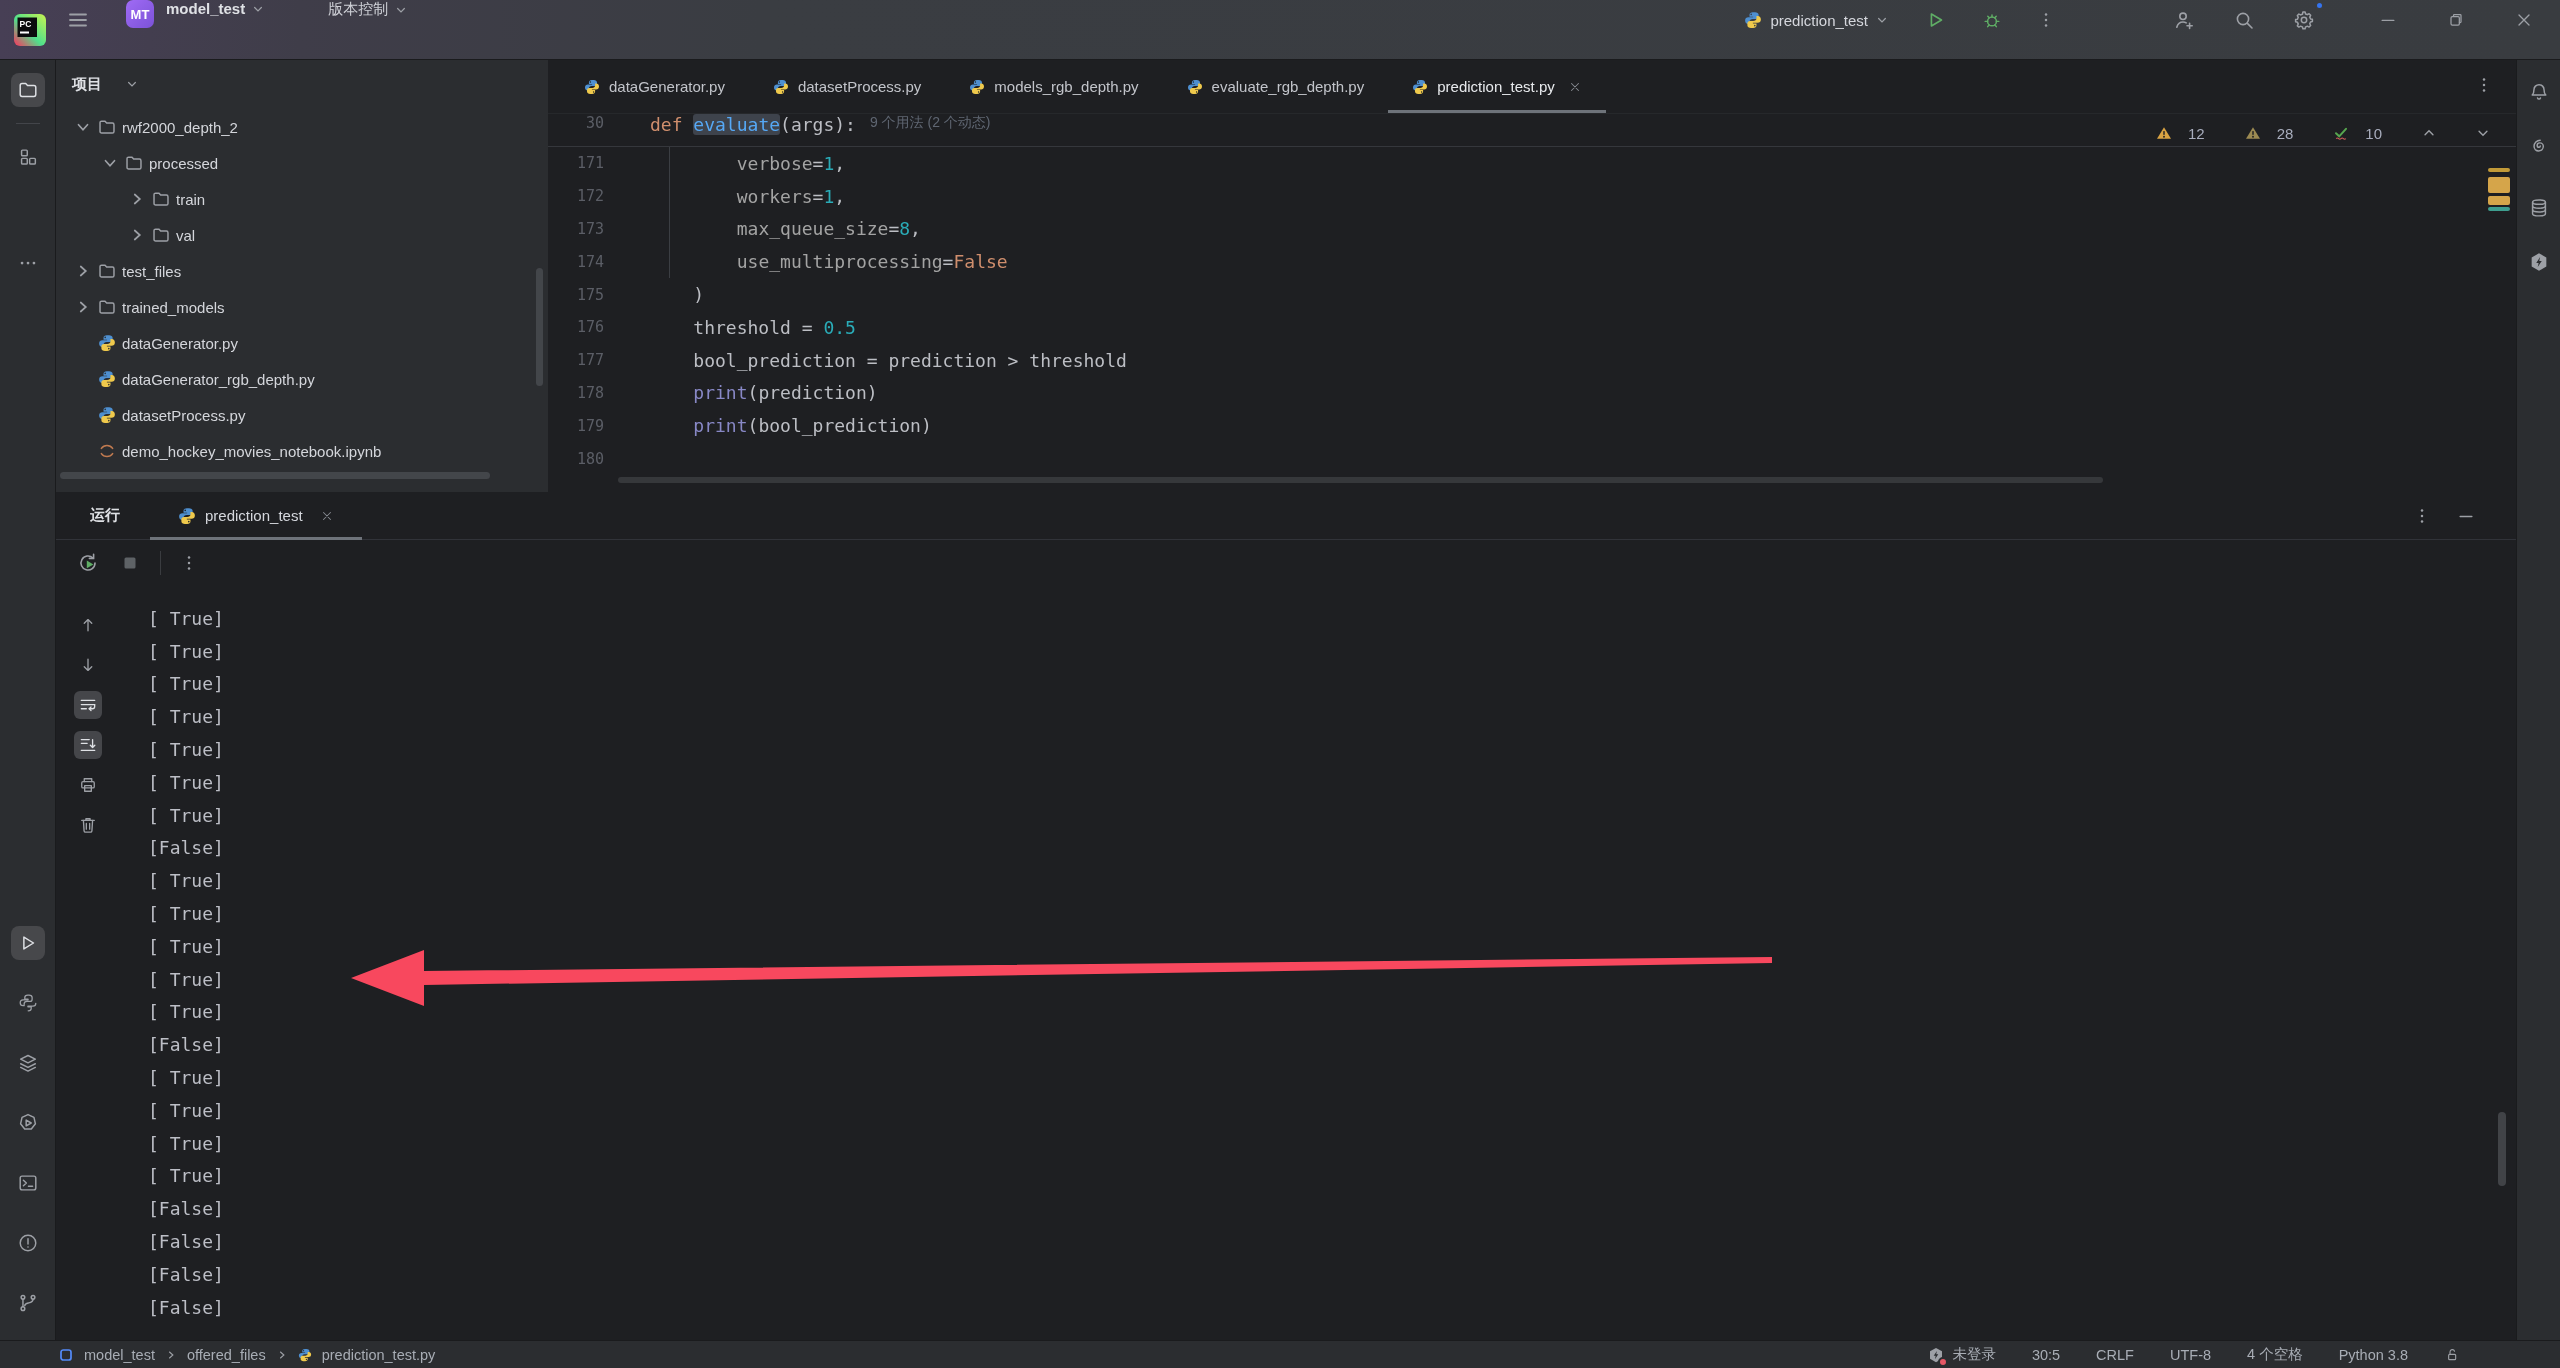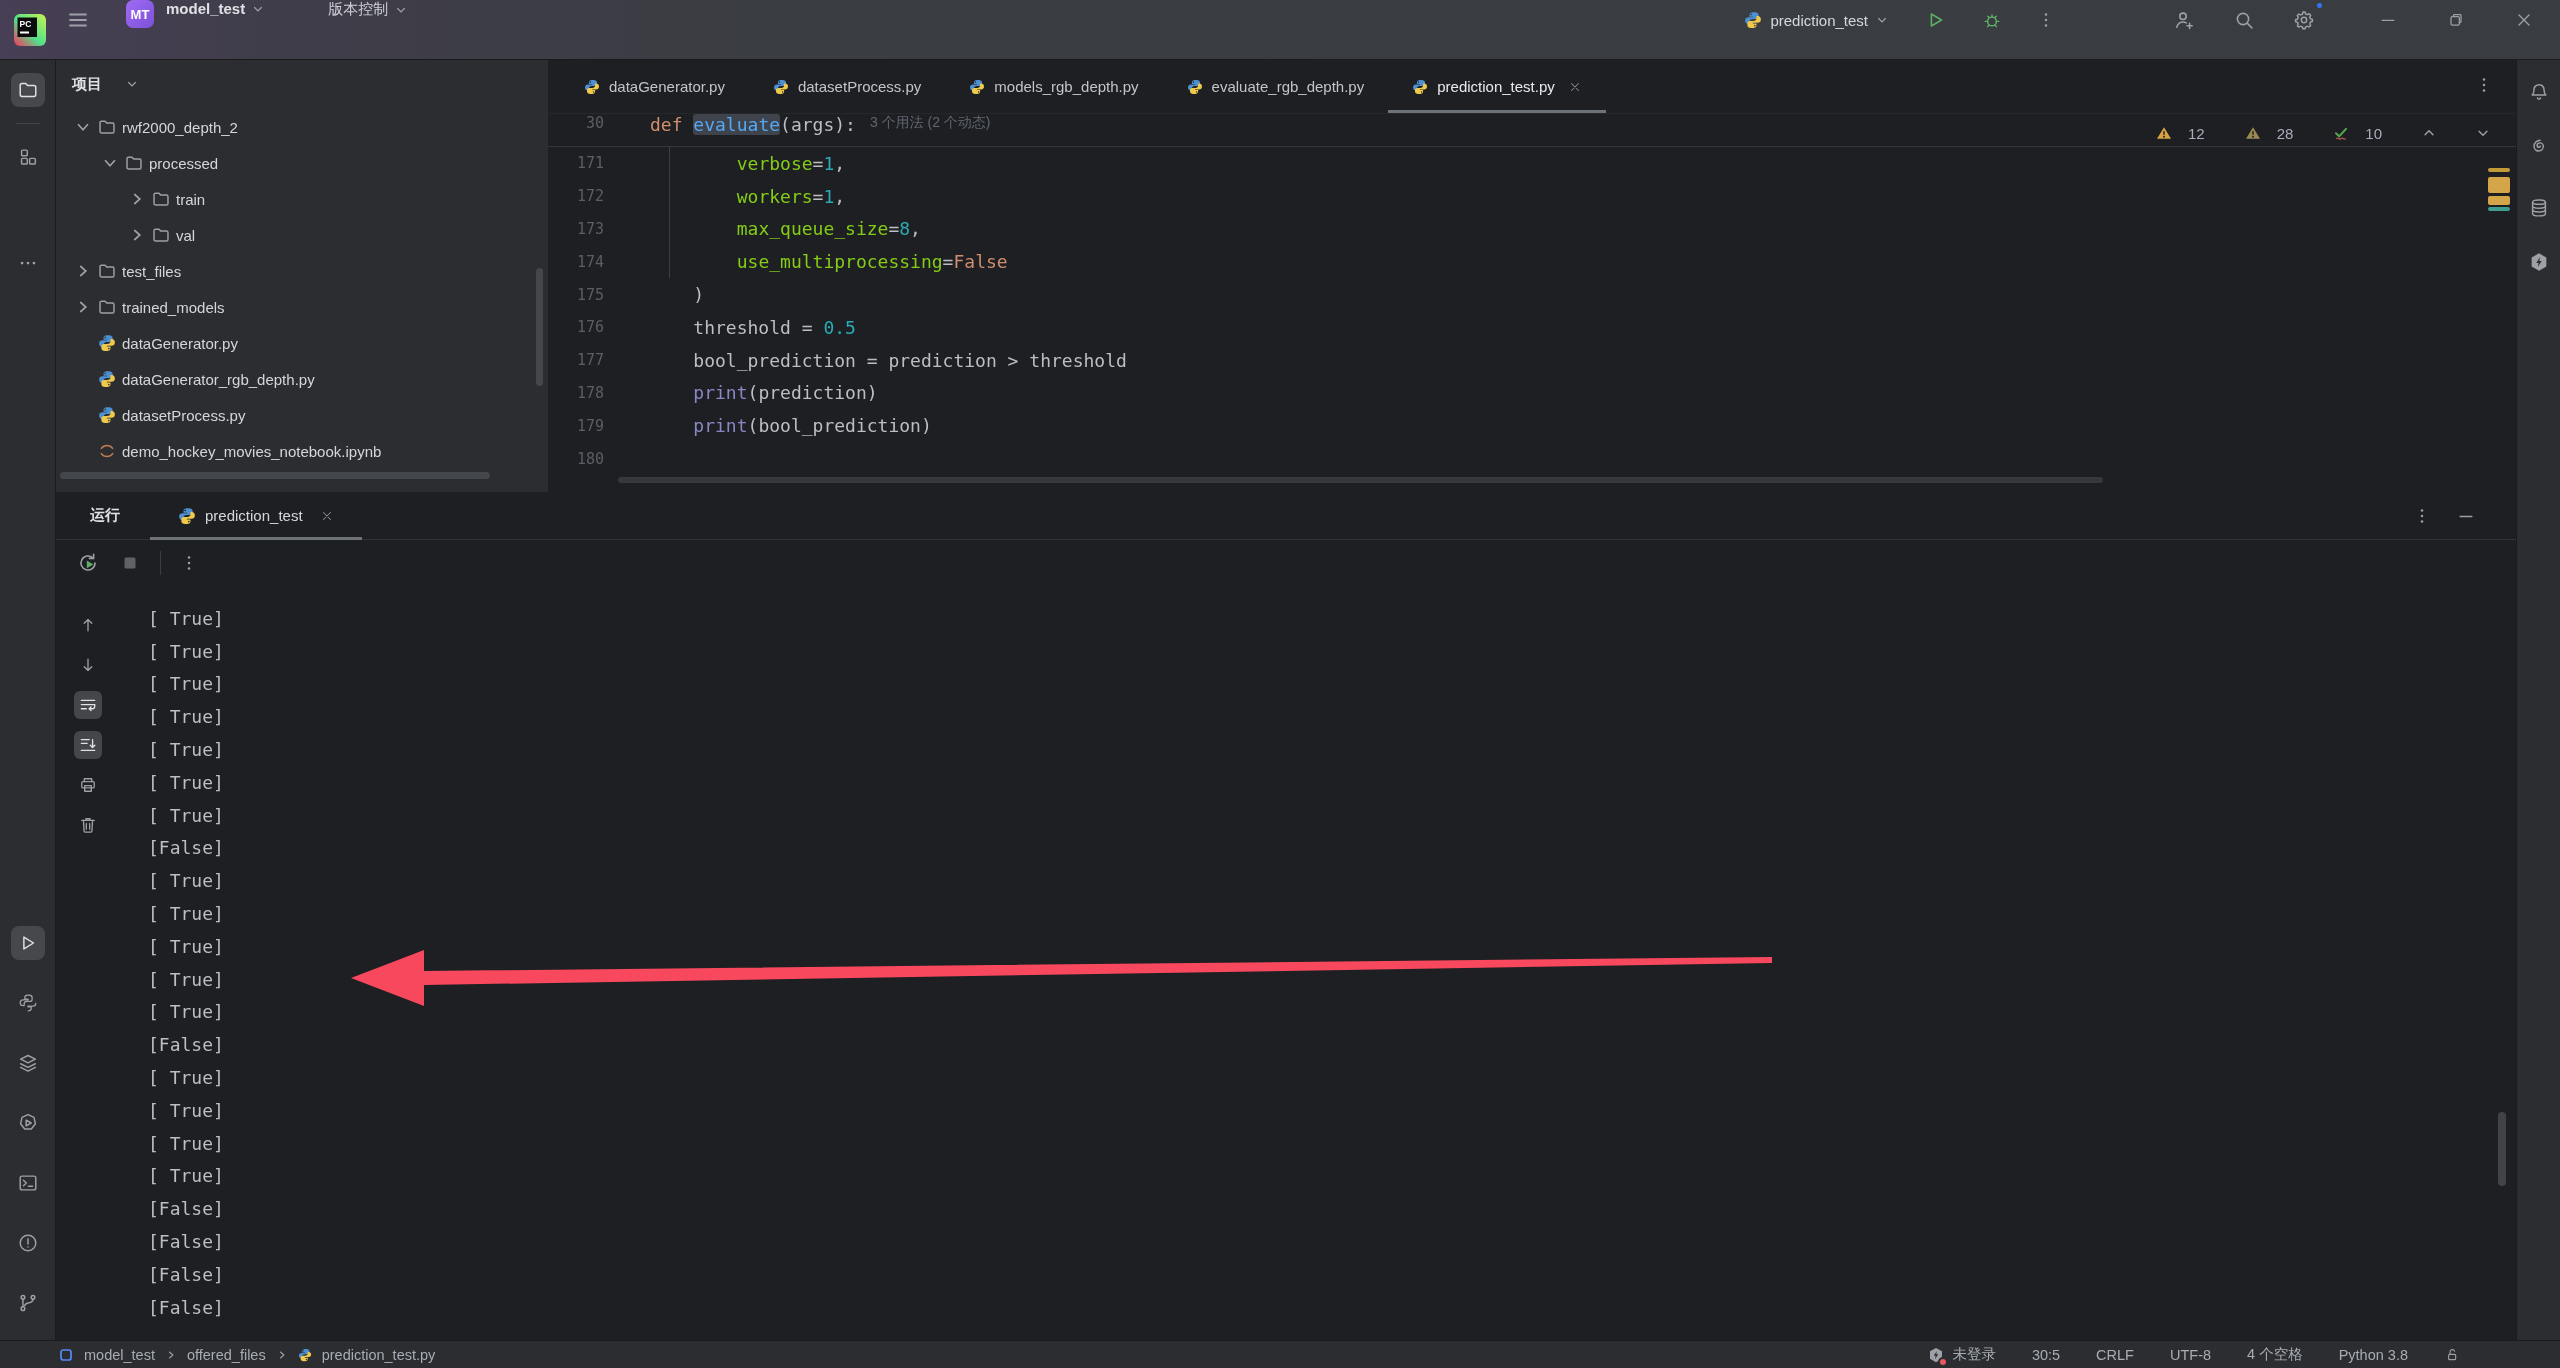--- a/index.html
+++ b/index.html
@@ -54,21 +54,21 @@
   .etab.active{color:#E8EAED}
   .etab.active::after{content:"";position:absolute;left:0;right:0;bottom:0;height:3px;background:#6E737A}
   .tabrow-kebab{position:absolute;right:22px;top:15px}
   .sticky{position:absolute;left:0;top:54px;right:0;height:33px;display:flex;align-items:flex-start;
     border-bottom:1px solid #35373C;background:var(--edbg);z-index:3}
   .lno{width:56px;min-width:56px;text-align:right;color:#5B5E66;font:15px "DejaVu Sans Mono",monospace}
   .lcode{font:18px "DejaVu Sans Mono",monospace;white-space:pre;padding-left:46px}
   .inlay{font-size:14px;color:#5F6672;padding-left:14px;font-family:"Liberation Sans",sans-serif}
   .code{position:absolute;left:0;top:87px;right:30px}
   .lrow{height:32.8px;display:flex;align-items:center}
-  .tk-kw{color:#CF8E6D}.tk-pa{color:#84cc16}.tk-nu{color:#2AACB8}.tk-tx{color:#BCBEC4}.tk-bi{color:#8888C6}
+  .tk-kw{color:#CF8E6D}.tk-pa{color:#a3a3a3}.tk-nu{color:#2AACB8}.tk-tx{color:#BCBEC4}.tk-bi{color:#8888C6}
   .tk-fn{color:#56A8F5;background:#3E434C;border-radius:3px}
   .indent-guide{position:absolute;left:121px;top:87px;width:1px;height:131px;background:#3B3E43}
   .inspections{position:absolute;right:26px;top:58px;height:30px;display:flex;align-items:center;gap:16px;
     font-size:15px;color:#A8ADBD;z-index:4}
   .insp-gap{width:8px}
   .stripe{position:absolute;left:1940px;width:22px;border-radius:2px}
 
   
   .run-panel{position:absolute;left:56px;top:492px;width:2460px;height:848px;background:var(--edbg)}
   .rp-header{position:absolute;left:0;top:0;right:0;height:48px;display:flex;align-items:center;border-bottom:1px solid #313339}
@@ -493,21 +493,21 @@
       <svg viewBox="0 0 24 24" fill="currentColor">
           <circle cx="12" cy="5.5" r="1.5"></circle>
           <circle cx="12" cy="12" r="1.5"></circle>
           <circle cx="12" cy="18.5" r="1.5"></circle>
         </svg>
     </div>
 
     <div class="sticky">
       <span class="lno">30</span>
       <span class="lcode" id="sticky-code"><span class="tk-kw">def </span><span class="tk-fn">evaluate</span><span class="tk-tx">(args):</span></span>
-      <span class="inlay">3 个用法 (2 个动态)</span>
+      <span class="inlay">9 个用法 (2 个动态)</span>
     </div>
 
     <div class="inspections">
       <span class="icon i16">
         <svg viewBox="0 0 16 16">
             <path d="M8 2.2L15 13.8H1z" fill="var(--warn)"></path>
             <rect x="7.3" y="6.1" width="1.4" height="3.7" fill="#1E1F22"></rect>
             <circle cx="8" cy="11.7" r=".95" fill="#1E1F22"></circle>
           </svg>
       </span>

